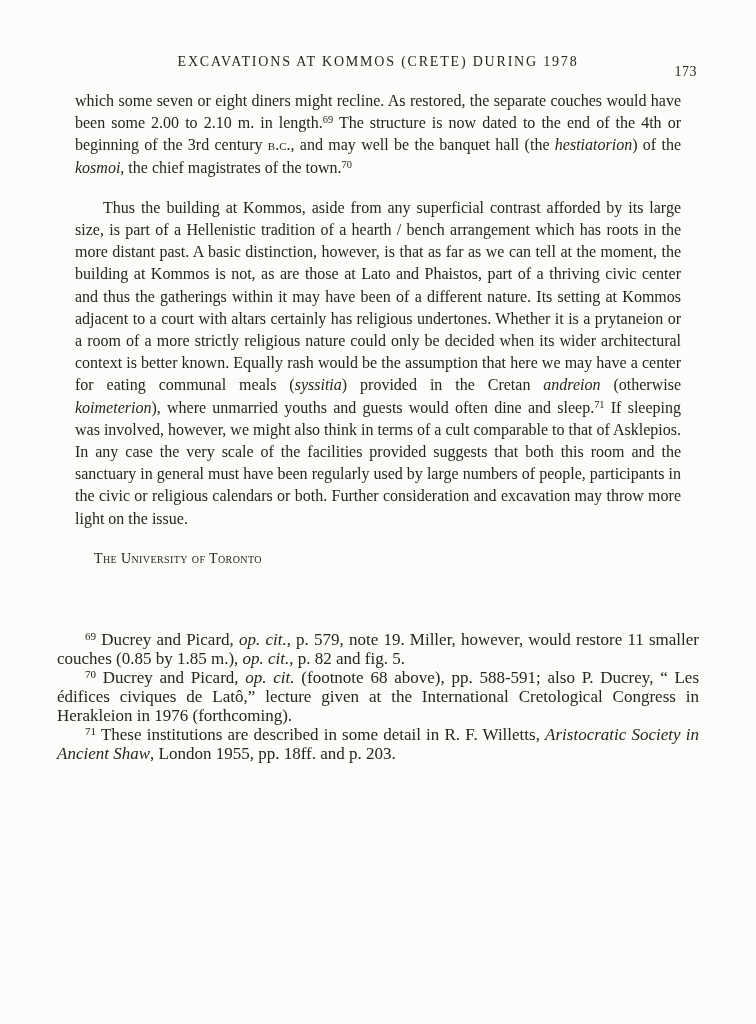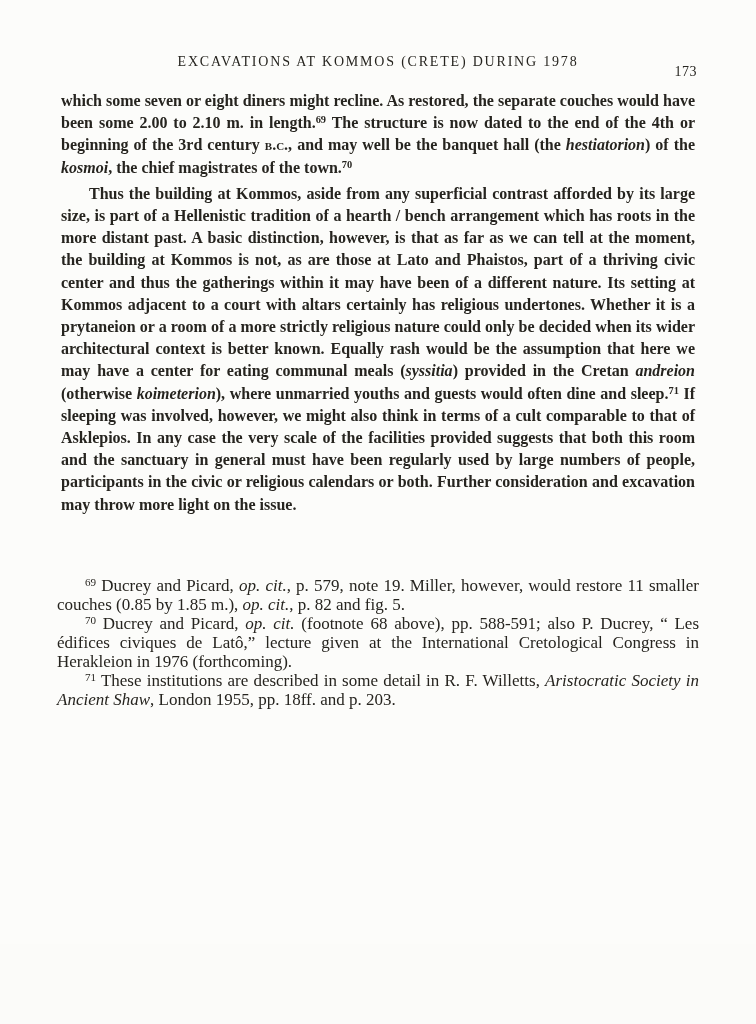--- a/index.html
+++ b/index.html
@@ -31,21 +31,21 @@
     position: absolute;
     right: 2px;
     top: 10px;
     letter-spacing: 0.5px;
   }
   .body-text {
     font-size: 16px;
     line-height: 22.2px;
     text-align: justify;
   }
-  .para { margin: 4px; font-weight: bold; }
+  .para { margin: 18px; }
   .para.indent { text-indent: 28px; }
   .signature {
     margin-top: 13px;
     text-align: right;
     padding-right: 38px;
     font-variant: small-caps;
     font-size: 17px;
     letter-spacing: 0.6px;
   }
   .affiliation {
@@ -78,20 +78,21 @@
 
     <header class="running-head">
       <span>EXCAVATIONS AT KOMMOS (CRETE) DURING 1978</span>
       <span class="pageno">173</span>
     </header>
 
     <main class="body-text">
       <p class="para"><span class="run">which some seven or eight diners might recline. As restored, the separate couches would have been some 2.00 to 2.10 m. in length.</span><span class="run run-sup">69</span><span class="run"> The structure is now dated to the end of the 4th or beginning of the 3rd century </span><span class="run run-sc">b.c.</span><span class="run">, and may well be the banquet hall (the </span><span class="run run-i">hestiatorion</span><span class="run">) of the </span><span class="run run-i">kosmoi</span><span class="run">, the chief magistrates of the town.</span><span class="run run-sup">70</span></p>
       <p class="para indent"><span class="run">Thus the building at Kommos, aside from any superficial contrast afforded by its large size, is part of a Hellenistic tradition of a hearth / bench arrangement which has roots in the more distant past. A basic distinction, however, is that as far as we can tell at the moment, the building at Kommos is not, as are those at Lato and Phaistos, part of a thriving civic center and thus the gatherings within it may have been of a different nature. Its setting at Kommos adjacent to a court with altars certainly has religious undertones. Whether it is a prytaneion or a room of a more strictly religious nature could only be decided when its wider architectural context is better known. Equally rash would be the assumption that here we may have a center for eating communal meals (</span><span class="run run-i">syssitia</span><span class="run">) provided in the Cretan </span><span class="run run-i">andreion</span><span class="run"> (otherwise </span><span class="run run-i">koimeterion</span><span class="run">), where unmarried youths and guests would often dine and sleep.</span><span class="run run-sup">71</span><span class="run"> If sleeping was involved, however, we might also think in terms of a cult comparable to that of Asklepios. In any case the very scale of the facilities provided suggests that both this room and the sanctuary in general must have been regularly used by large numbers of people, participants in the civic or religious calendars or both. Further consideration and excavation may throw more light on the issue.</span></p>
 
+      <div class="affiliation">The University of Toronto</div>
 
       <section class="footnotes">
         <p class="footnote"><span class="run run-sup">69</span><span class="run"> Ducrey and Picard, </span><span class="run run-i">op. cit.</span><span class="run">, p. 579, note 19. Miller, however, would restore 11 smaller couches (0.85 by 1.85 m.), </span><span class="run run-i">op. cit.</span><span class="run">, p. 82 and fig. 5.</span></p>
         <p class="footnote"><span class="run run-sup">70</span><span class="run"> Ducrey and Picard, </span><span class="run run-i">op. cit.</span><span class="run"> (footnote 68 above), pp. 588-591; also P. Ducrey, “ Les édifices civiques de Latô,” lecture given at the International Cretological Congress in Herakleion in 1976 (forthcoming).</span></p>
         <p class="footnote"><span class="run run-sup">71</span><span class="run"> These institutions are described in some detail in R. F. Willetts, </span><span class="run run-i">Aristocratic Society in Ancient Shaw</span><span class="run">, London 1955, pp. 18ff. and p. 203.</span></p>
       </section>
     </main>
 
   </div>
 </div>

